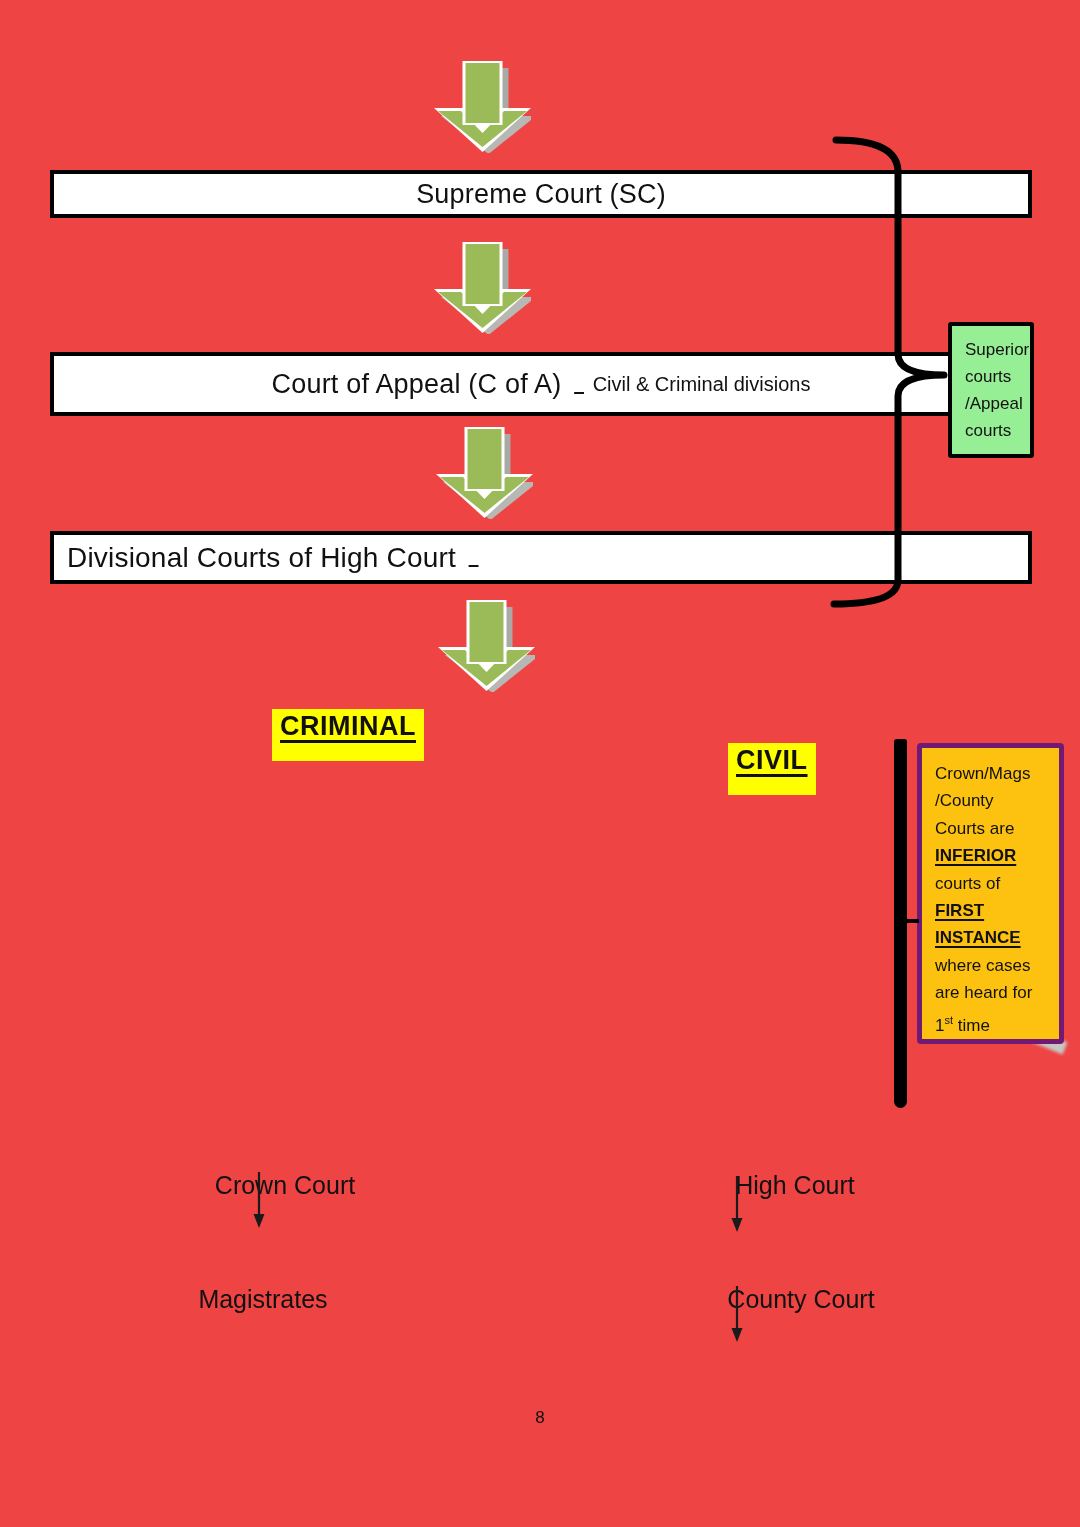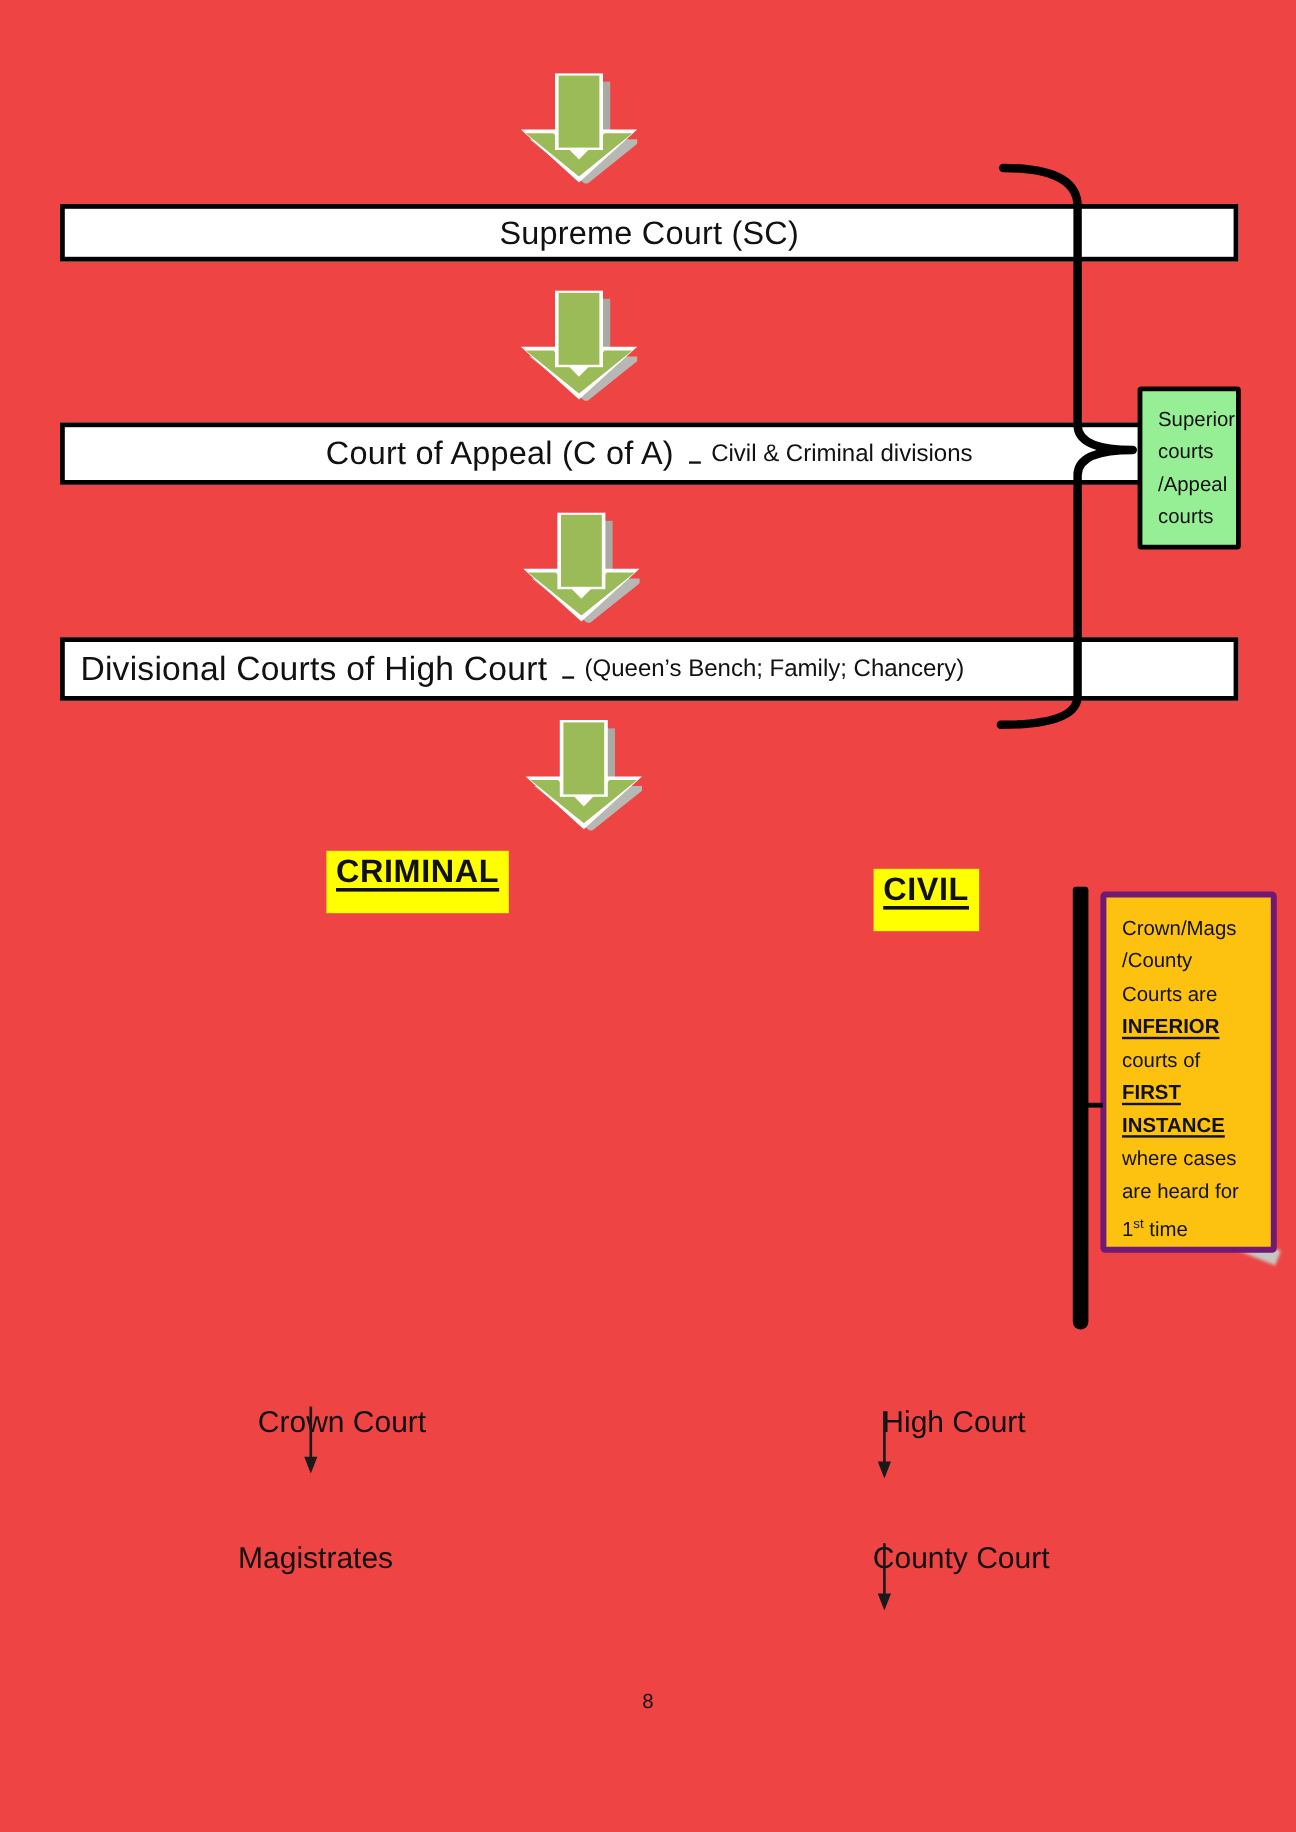--- a/index.html
+++ b/index.html
@@ -19,21 +19,21 @@
     box-sizing:border-box;
     border:4px solid #000;
     background:#fff;
     display:flex;
     align-items:center;
     justify-content:center;
     z-index:2;
     white-space:nowrap;
   }
   #box-supreme{top:170px;height:48px;}
-  #box-appeal{top:352px;height:52px;}
+  #box-appeal{top:352px;height:64px;}
   #box-divisional{top:531px;height:53px;justify-content:flex-start;padding-left:13px;align-items:center;}
   .box-title{font-size:27px;letter-spacing:0.2px;}
   #box-divisional .box-title{font-size:28px;}
   .box-dash{font-size:20px;font-weight:bold;position:relative;top:7px;margin:0 8px 0 12px;}
   .box-annot{font-size:20px;}
   
   .garrow{position:absolute;width:97px;height:92px;z-index:1;}
   
   .brace{position:absolute;left:820px;top:128px;width:150px;height:490px;z-index:8;}
   
@@ -57,21 +57,21 @@
     font-weight:bold;
     font-size:27px;
     letter-spacing:0.5px;
     padding:2px 8px 19px 8px;
     text-decoration:underline;
     text-decoration-thickness:3px;
     text-underline-offset:5px;
     z-index:3;
   }
   #criminal-label{left:272px;top:709px;}
-  #civil-label{left:728px;top:724px;}
+  #civil-label{left:728px;top:743px;}
   
   .bar{
     position:absolute;
     left:894px;top:739px;
     width:13px;height:369px;
     background:#000;
     border-radius:3px 3px 7px 7px;
     z-index:6;
   }
   .bar-tick{
@@ -189,21 +189,20 @@
 
   <div class="courtbox" id="box-appeal">
     <span class="box-title">Court of Appeal (C of A)</span>
     <span class="box-dash">–</span>
     <span class="box-annot">Civil &amp; Criminal divisions</span>
   </div>
 
   <div class="courtbox" id="box-divisional">
     <span class="box-title">Divisional Courts of High Court</span>
     <span class="box-dash">–</span>
-    <span class="box-annot">(Queen’s Bench; Family; Chancery)</span>
   </div>
 
   <svg class="brace" viewBox="0 0 150 490">
     <path d="M 16 12 Q 78 12 78 44 L 78 226 Q 78 247 124 247 Q 78 247 78 268 L 78 452 Q 78 476 14 476" fill="none" stroke="#000" stroke-width="7" stroke-linecap="round" stroke-linejoin="round"></path>
   </svg>
 
   <div class="green-note">
     <div>Superior</div>
     <div>courts</div>
     <div>/Appeal</div>

